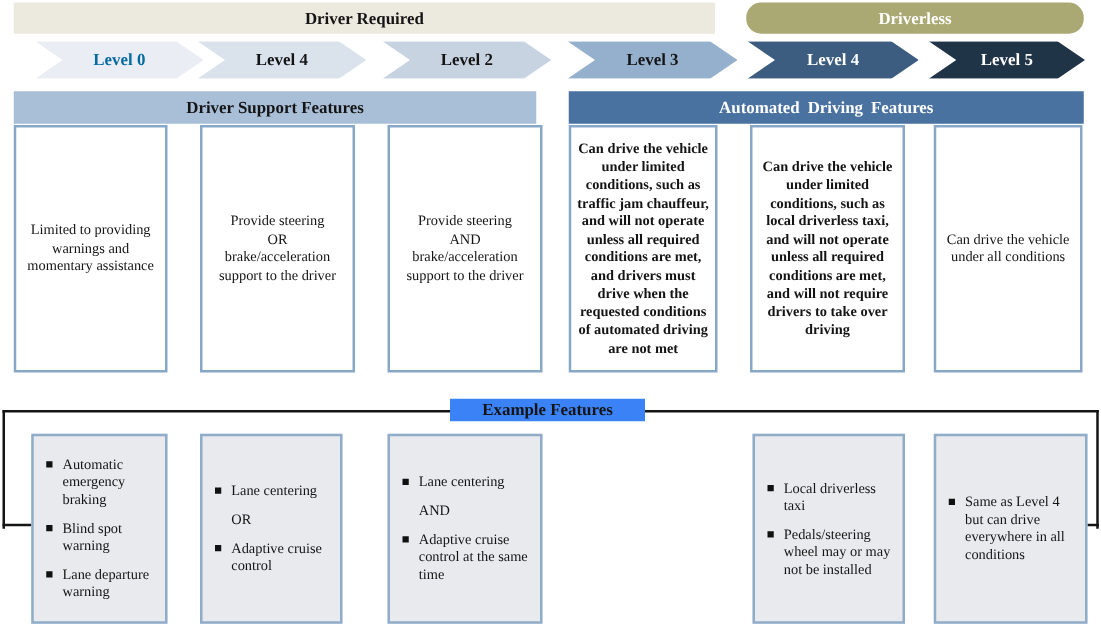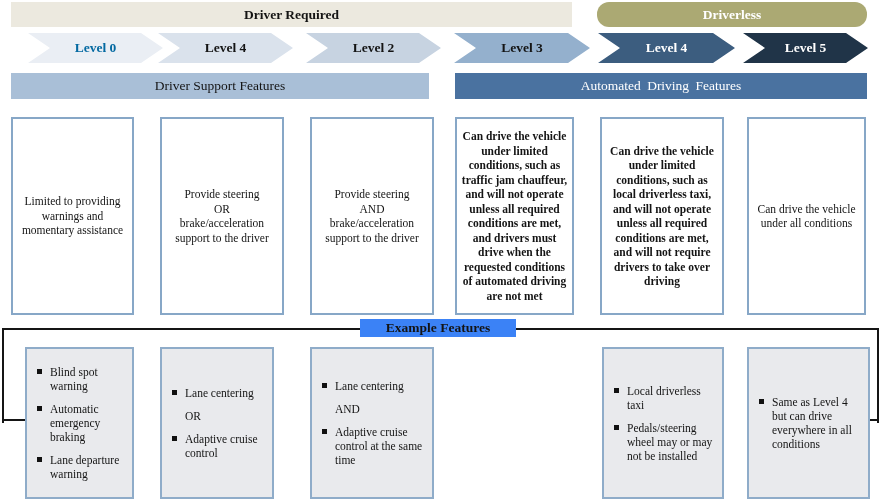--- a/index.html
+++ b/index.html
@@ -15,25 +15,25 @@
            font-weight:bold;font-size:13.5px;
            clip-path:polygon(0% 0%,calc(100% - 22px) 0%,100% 50%,calc(100% - 22px) 100%,0% 100%,22px 50%);}
   .lv0{left:28px;width:135px;background:#EAEEF4;color:#0369a1;}
   .lv1{left:158px;width:135px;background:#DAE2EC;color:#141414;}
   .lv2{left:306px;width:135px;background:#C7D3E1;color:#141414;}
   .lv3{left:454px;width:136px;background:#94B0CD;color:#141414;}
   .lv4{left:598px;width:137px;background:#3C5D7F;color:#ffffff;}
   .lv5{left:743px;width:125px;background:#203448;color:#ffffff;}
 
   .feature-bar{position:absolute;top:73px;height:26px;line-height:26px;text-align:center;
-               font-weight:normal;font-size:13.5px;}
+               font-weight:bold;font-size:13.5px;}
   #bar-driver-support{left:11px;width:418px;background:#A9BFD7;color:#141414;}
   #bar-automated{left:455px;width:412px;background:#4A72A0;color:#ffffff;word-spacing:3px;}
 
-  .desc-box{position:absolute;top:117px;height:190px;background:#ffffff;
+  .desc-box{position:absolute;top:100px;height:190px;background:#ffffff;
             border:2px solid #87A7C7;display:flex;align-items:center;justify-content:center;
             text-align:center;font-size:11.5px;line-height:14.5px;padding:2px 3px;
             white-space:pre-line;box-sizing:content-box;}
   .desc-box.bold{font-weight:bold;}
   #desc-0{left:11px;width:113px;}
   #desc-1{left:160px;width:114px;}
   #desc-2{left:310px;width:114px;}
   #desc-3{left:455px;width:109px;}
   #desc-4{left:600px;width:114px;}
   #desc-5{left:747px;width:109px;}
@@ -91,25 +91,25 @@
   <div class="desc-box" id="desc-5">Can drive the vehicle under all conditions</div>
 
   <div id="ef-frame"></div>
   <div class="ef-stub" id="ef-stub-left"></div>
   <div class="ef-stub" id="ef-stub-right"></div>
   <div id="ef-title">Example Features</div>
 
   <div class="ex-box" id="ex-0">
     <div class="ex-item">
       <span class="bullet"></span>
-      <span>Blind spot warning</span>
+      <span>Automatic emergency braking</span>
       </div>
     <div class="ex-item">
       <span class="bullet"></span>
-      <span>Automatic emergency braking</span>
+      <span>Blind spot warning</span>
       </div>
     <div class="ex-item">
       <span class="bullet"></span>
       <span>Lane departure warning</span>
       </div>
   </div>
 
   <div class="ex-box" id="ex-1">
     <div class="ex-item">
       <span class="bullet"></span>

